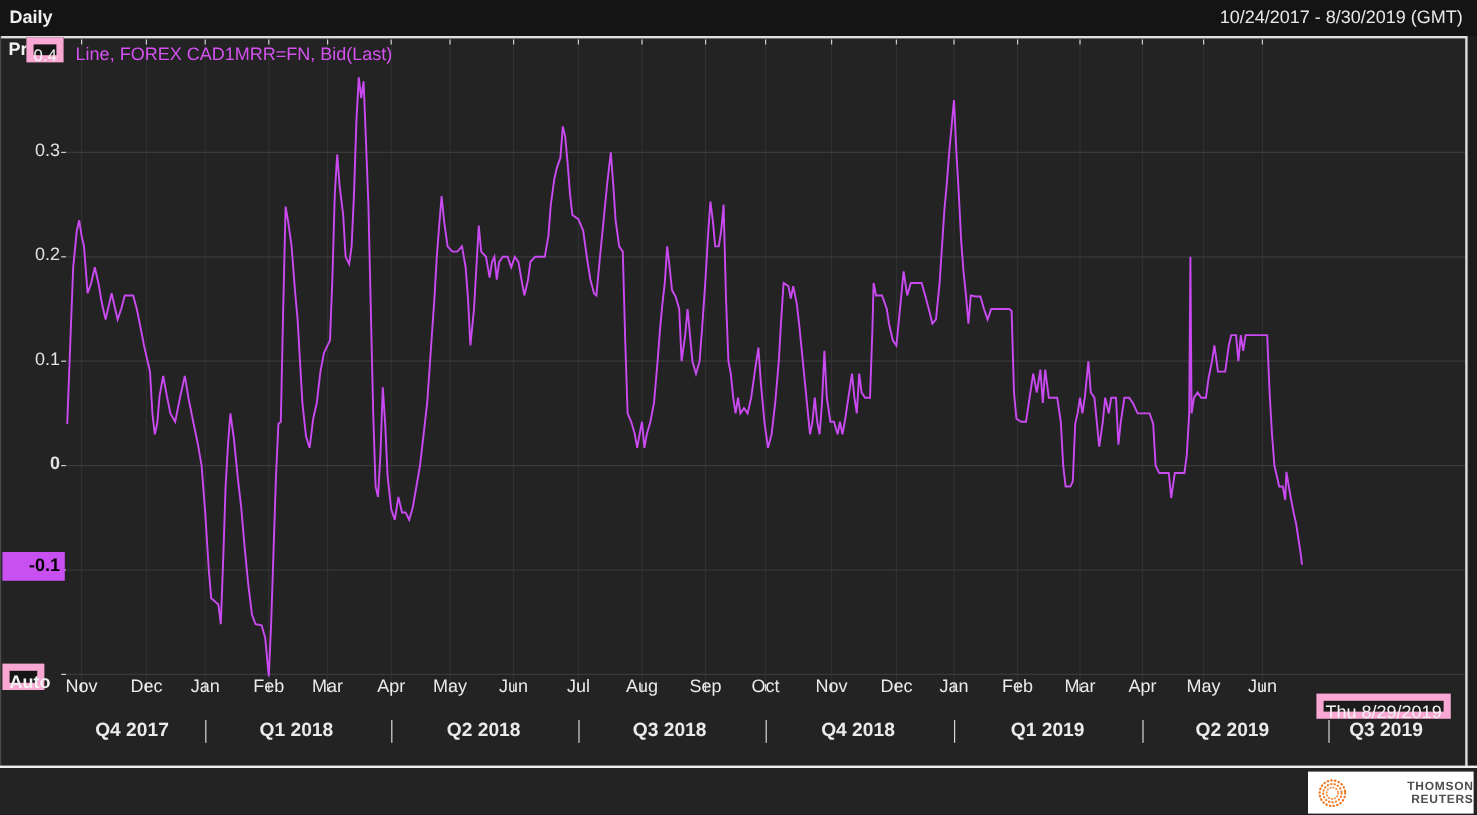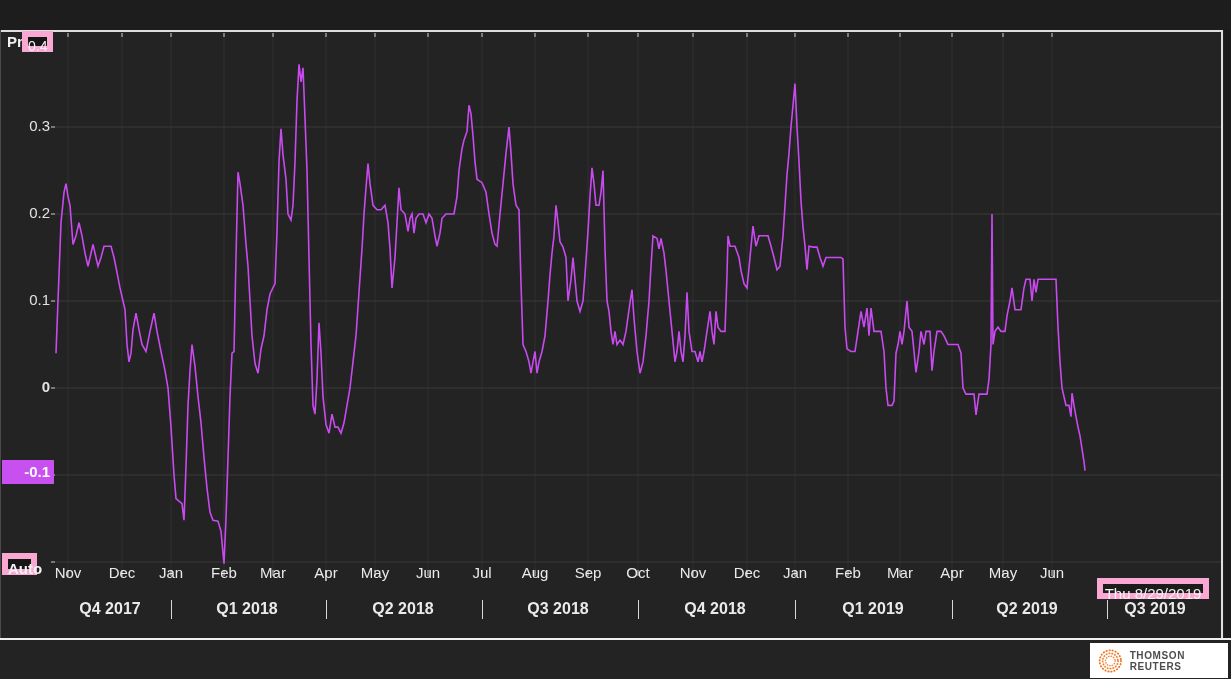--- a/index.html
+++ b/index.html
@@ -23,39 +23,43 @@
   #topval{left:22px;top:31px;width:31px;height:21px;line-height:19px;}
   #autobox{left:2px;top:553px;width:35px;height:22px;line-height:20px;font-weight:bold;font-size:15px;}
   #enddate{left:1097px;top:578px;width:112px;height:21px;line-height:19px;font-size:15px;background:#1c1c1c;}
   #prilabel{position:absolute;left:7px;top:33px;font-size:15px;font-weight:bold;color:#f0f0f0;z-index:0;}
   
   #legend{position:absolute;left:63px;top:35px;font-size:15px;line-height:21px;z-index:3;}
   .mag{color:#d653f2;}
   .wht{color:#f2f2f2;}
   
   #badge{position:absolute;left:2px;top:460px;width:52px;height:24px;background:#c84ff0;
-         color:#ffffff;font-size:15px;font-weight:bold;text-align:right;line-height:24px;
+         color:#000000;font-size:15px;font-weight:bold;text-align:right;line-height:24px;
          padding-right:4px;box-sizing:border-box;z-index:3;}
   
   .ylab{position:absolute;width:46px;text-align:right;font-size:15px;color:#e2e2e2;}
   .mlab{position:absolute;width:56px;margin-left:-28px;text-align:center;font-size:15px;color:#eaeaea;top:564px;}
   .qlab{position:absolute;width:110px;margin-left:-55px;text-align:center;font-size:16px;
         font-weight:bold;color:#eaeaea;top:600px;}
   .qsep{position:absolute;width:1px;height:19px;background:#d8d8d8;top:600px;}
   
   #footer{position:absolute;left:0;top:640px;width:1231px;height:39px;background:#232323;}
   #trcard{position:absolute;left:1090px;top:643px;width:138px;height:35px;background:#ffffff;
-          display:flex;align-items:center;}
+          display:flex;align-items:center;text-align:right;}
   #trtext{font-size:10px;font-weight:bold;color:#4d4d4d;letter-spacing:0.6px;margin-left:6px;}
 </style>
 </head>
 <body>
 
 <div id="app">
 
+  <div id="topbar">
+    <span id="tf">Daily</span>
+    <span id="range">10/24/2017 - 8/30/2019 (GMT)</span>
+  </div>
 
   <div id="panel"></div>
   <div id="rightgutter"></div>
 
   <svg id="chart-svg" width="1231" height="679">
       <line x1="68" y1="33" x2="68" y2="570" stroke="#303030" stroke-width="1"></line>
       <line x1="68" y1="33" x2="68" y2="37" stroke="#cfcfcf" stroke-width="1"></line>
       <line x1="68" y1="570" x2="68" y2="576" stroke="#cfcfcf" stroke-width="1"></line>
       <line x1="122" y1="33" x2="122" y2="570" stroke="#303030" stroke-width="1"></line>
       <line x1="122" y1="33" x2="122" y2="37" stroke="#cfcfcf" stroke-width="1"></line>
@@ -139,20 +143,21 @@
   <div id="autobox" class="axisbox">Auto</div>
   <div id="badge">-0.1</div>
   <div id="ylabels">
       <div class="ylab" style="left: 4px; top: 117px;">0.3</div>
       <div class="ylab" style="left: 4px; top: 204px;">0.2</div>
       <div class="ylab" style="left: 4px; top: 291px;">0.1</div>
       <div class="ylab" style="left: 4px; top: 378px; font-weight: bold;">0</div>
     </div>
 
   <div id="legend">
+    <div class="mag">Line, FOREX CAD1MRR=FN, Bid(Last)</div>
   </div>
 
   <div id="xlabels">
       <div class="mlab" style="left: 68px;">Nov</div>
       <div class="mlab" style="left: 122px;">Dec</div>
       <div class="mlab" style="left: 171px;">Jan</div>
       <div class="mlab" style="left: 224px;">Feb</div>
       <div class="mlab" style="left: 273px;">Mar</div>
       <div class="mlab" style="left: 326px;">Apr</div>
       <div class="mlab" style="left: 375px;">May</div>

